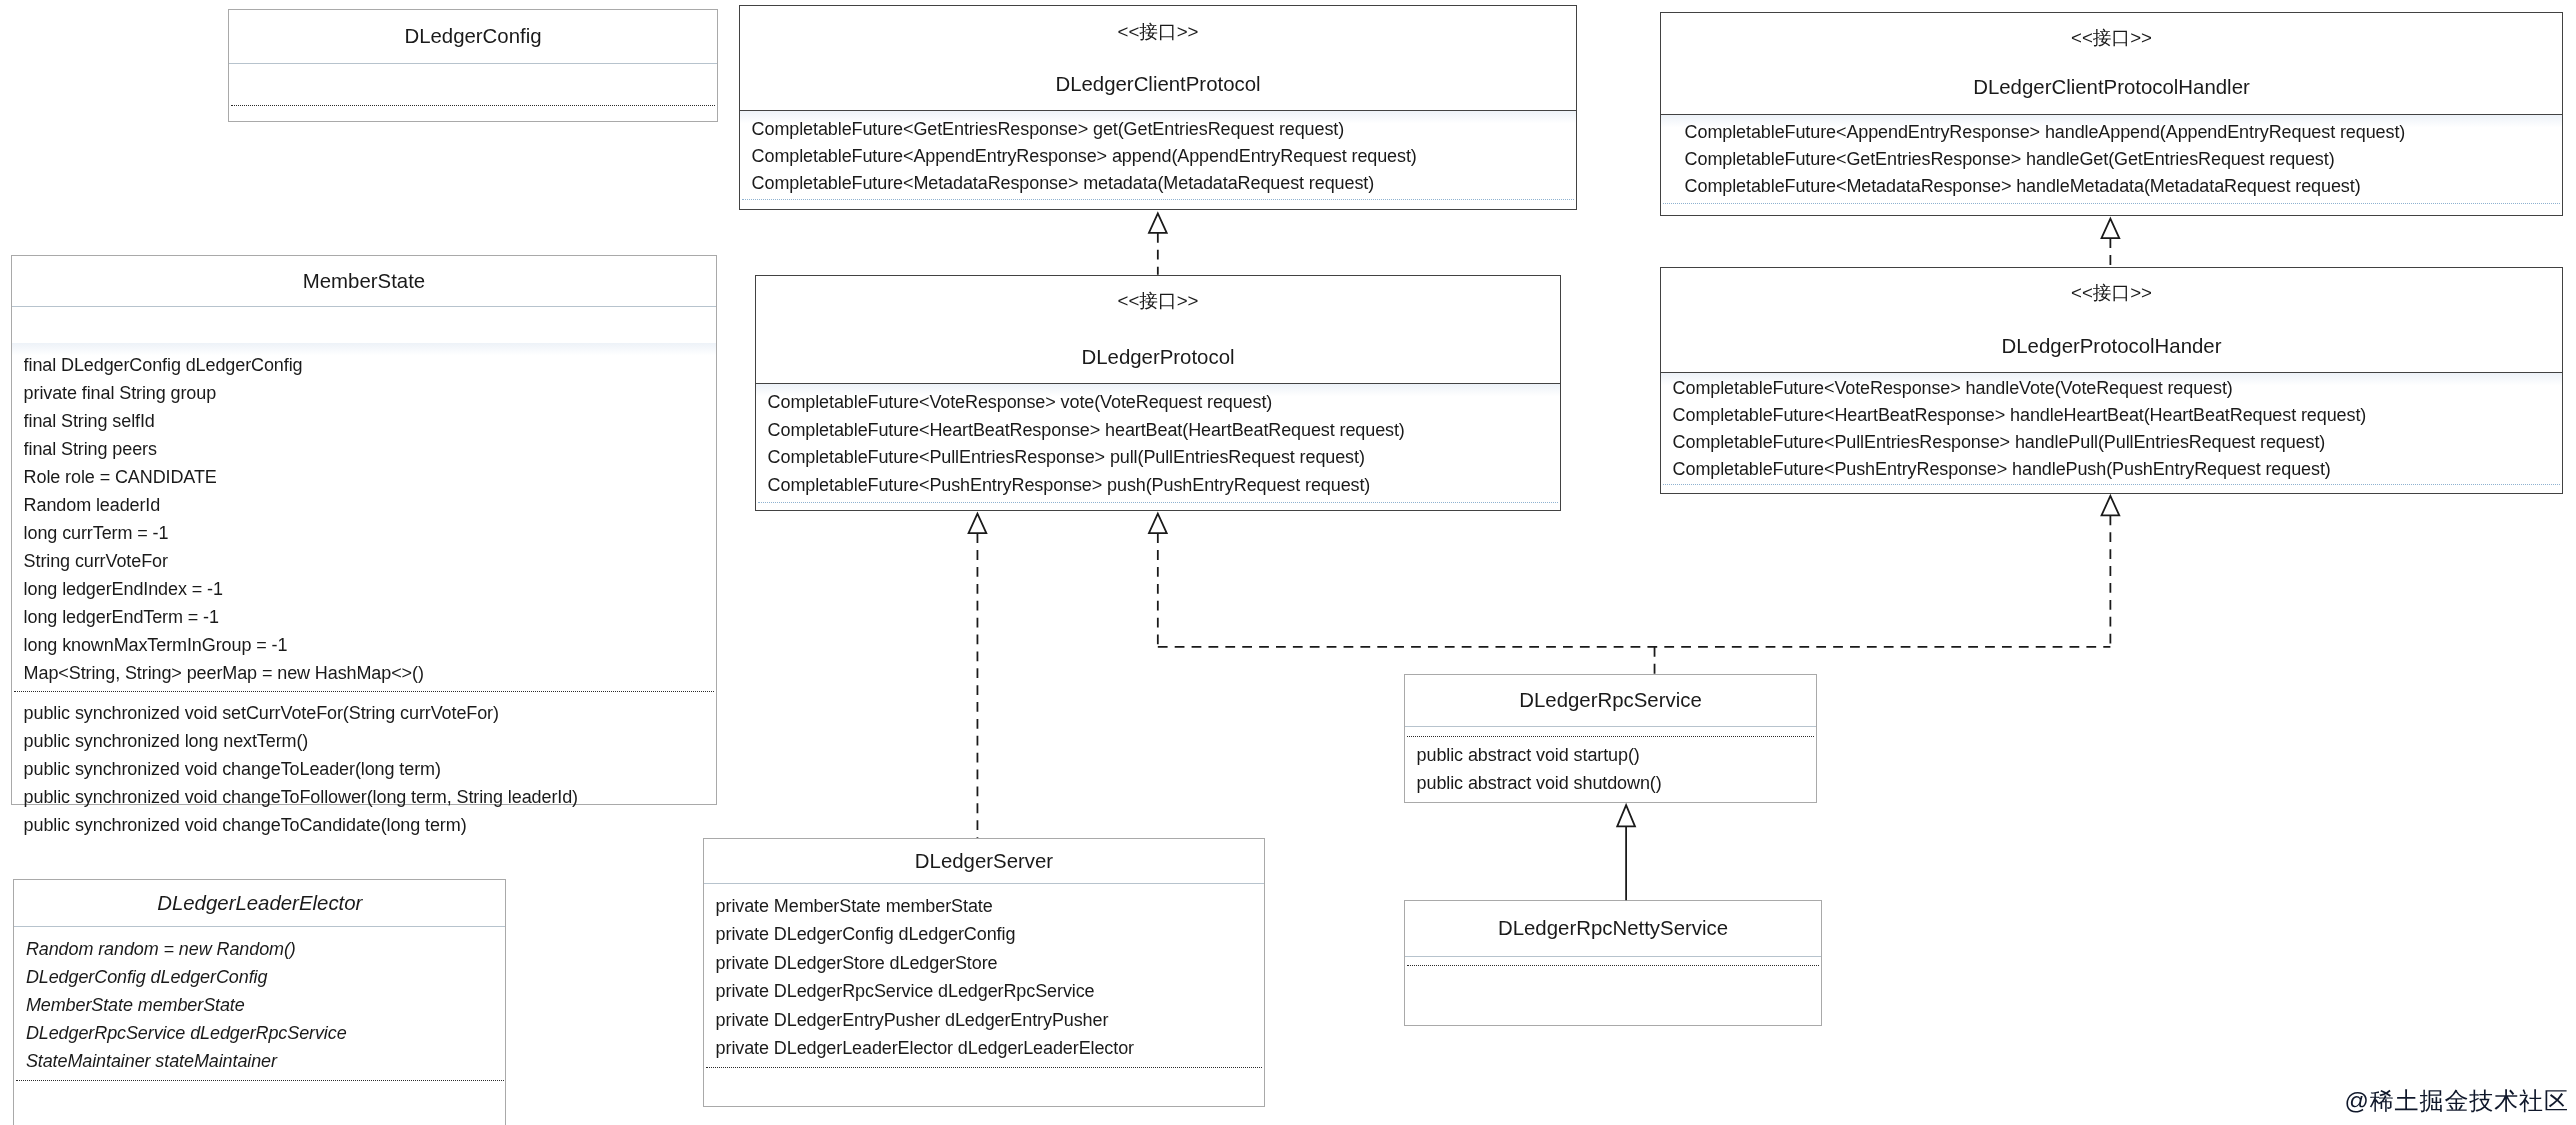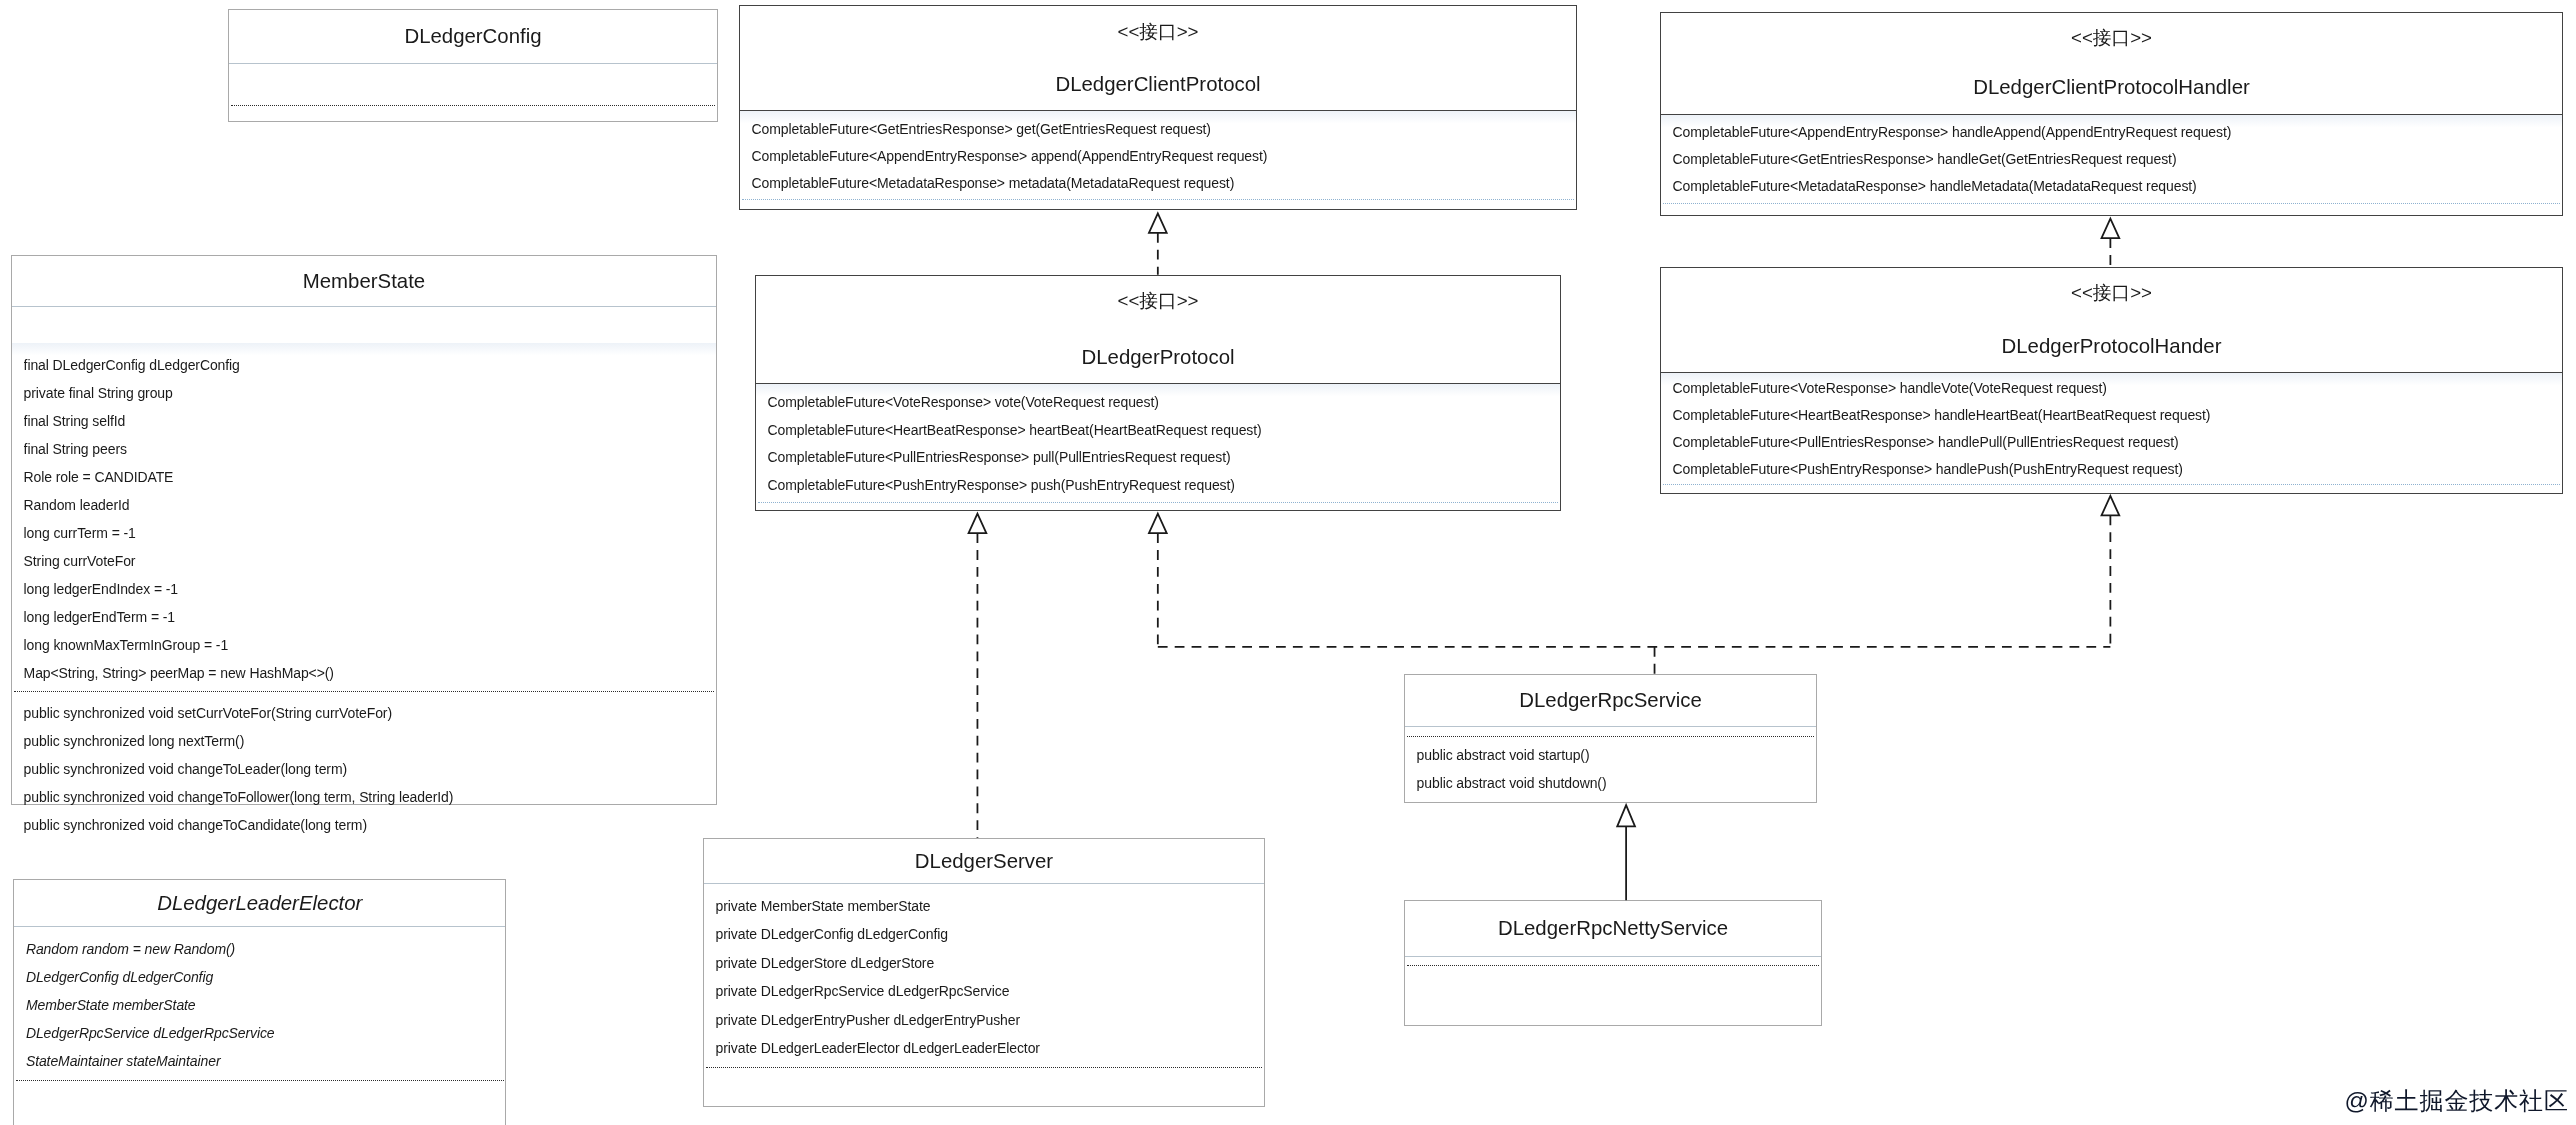--- a/index.html
+++ b/index.html
@@ -32,21 +32,21 @@
   .cname{font-size:20.4px;white-space:nowrap;}
   .stereo{font-size:18.7px;white-space:nowrap;}
   .itf .tbar{justify-content:flex-start;padding-top:12.4px;}
   .itf .cname{margin-top:auto;margin-bottom:14.2px;}
   .rows{
     list-style:none;margin:0;padding:0 9px 0 11.6px;
     box-sizing:border-box;flex:0 0 auto;overflow:hidden;
   }
   .rows li{
     white-space:nowrap;overflow:hidden;
-    font-size:14px;letter-spacing:-0.1px;
+    font-size:18px;letter-spacing:-0.1px;
   }
   .shade{background:linear-gradient(#edf2f8, #ffffff 12.4px);}
   .sep{flex:0 0 auto;height:0;border-top:1.8px dotted #2b2b2b;margin:0 1.8px;}
   .bluesep{flex:0 0 auto;height:0;border-top:1.8px dotted #8fb2d0;margin:0 1.8px;}
   .rest{flex:1 1 auto;}
   
   #box-config{left:228px;top:9px;width:490px;height:113px;}
   #box-config .tbar{height:54px;}
   #box-config .fields{height:41px;}
 
@@ -73,21 +73,21 @@
   #box-protocol .methods li{line-height:27.5px;}
 
   #box-server{left:703px;top:838px;width:562px;height:269px;}
   #box-server .tbar{height:45px;}
   #box-server .fields{height:183px;padding-top:8px;}
   #box-server .fields li{line-height:28.4px;}
 
   #box-client-handler{left:1660px;top:11.6px;width:903px;height:204px;}
   #box-client-handler .tbar{height:102px;}
   #box-client-handler .methods{height:88px;padding-top:4.4px;}
-  #box-client-handler .methods li{line-height:27px;}
+  #box-client-handler .methods li{line-height:27px;margin-left:12px;}
 
   #box-hander{left:1660px;top:267px;width:903px;height:227px;}
   #box-hander .tbar{height:105px;}
   #box-hander .methods{height:111px;padding-top:1.8px;}
   #box-hander .methods li{line-height:27px;}
 
   #box-rpc{left:1404px;top:674px;width:413px;height:129px;}
   #box-rpc .tbar{height:52px;}
   #box-rpc .fields{height:9px;}
   #box-rpc .methods{padding-top:5.3px;}

